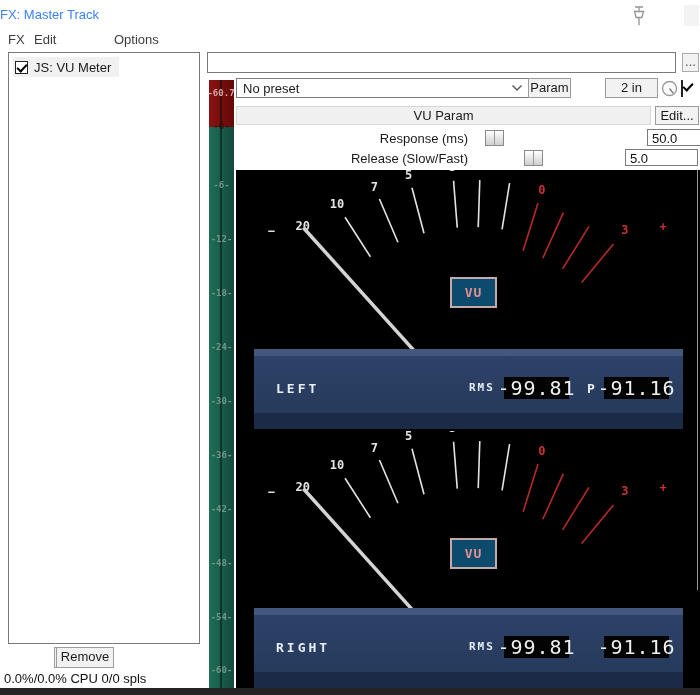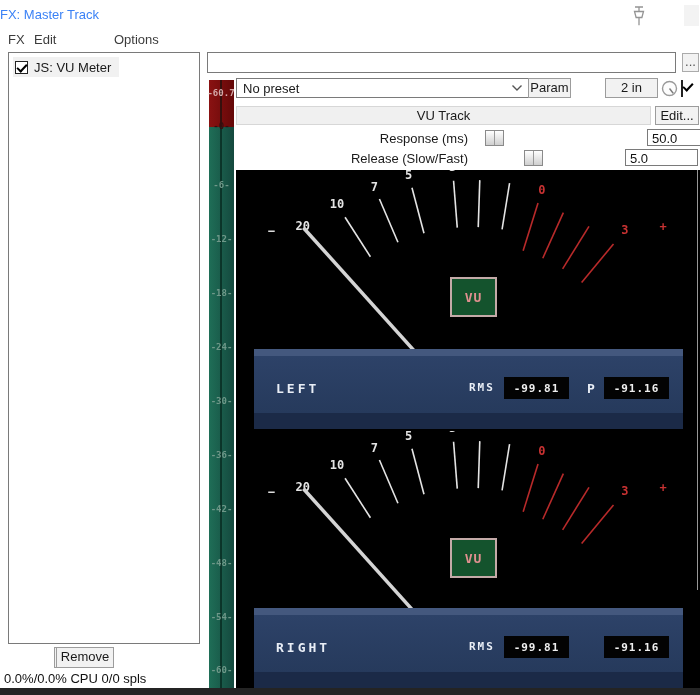--- a/index.html
+++ b/index.html
@@ -49,31 +49,31 @@
   .track-meter { left:207px; top:80px; width:28px; height:615px; background:#fff; }
   .tm-red { position:absolute; left:2px; top:0; width:25px; height:47px; background:linear-gradient(to right,#8a1212,#640808); }
   .tm-green { position:absolute; left:2px; top:47px; width:25px; height:561px; background:linear-gradient(to right,#1f6e57,#14493e); }
   .tm-centerline { position:absolute; left:13px; top:0; width:2px; height:608px; background:rgba(0,20,14,0.55); }
   .tm-label { position:absolute; left:2px; width:25px; text-align:center; font-family:"DejaVu Sans Mono",monospace; font-weight:bold; font-size:9px; color:#6f9889; }
   .tm-peak { position:absolute; left:0px; top:8px; width:28px; text-align:center; font-family:"DejaVu Sans Mono",monospace; font-weight:bold; font-size:9px; color:#d4a8a8; }
 
   
   .jsfx-ui { left:236px; top:170px; width:464px; height:525px; background:#000; overflow:hidden; }
   .meter-svg { position:absolute; left:0; width:464px; height:180px; }
-  .vu-badge { position:absolute; left:214px; width:47px; height:40px; background:#14532d; border:2px solid #c4aaa8; color:#e09090; font-family:"DejaVu Sans Mono",monospace; font-weight:bold; font-size:13px; letter-spacing:1px; display:flex; align-items:center; justify-content:center; }
+  .vu-badge { position:absolute; left:214px; width:47px; height:31px; background:#0c4a6e; border:2px solid #c4aaa8; color:#e09090; font-family:"DejaVu Sans Mono",monospace; font-weight:bold; font-size:13px; letter-spacing:1px; display:flex; align-items:center; justify-content:center; }
   .scroll-edge { position:absolute; left:461px; top:0; width:1px; height:420px; background:#c9c9c9; opacity:.75; }
 
   .ch-panel { position:absolute; left:18px; width:429px; height:80px; }
   .ch-top { position:absolute; left:0; top:0; width:100%; height:7px; background:#44587e; }
   .ch-body { position:absolute; left:0; top:7px; width:100%; height:57px; background:linear-gradient(to bottom,#2d4268,#263a5c); }
   .ch-bottom { position:absolute; left:0; top:64px; width:100%; height:16px; background:#1b2a47; }
   .ch-name { position:absolute; left:22px; top:32px; color:#e9eef6; font-family:"DejaVu Sans Mono",monospace; font-weight:bold; font-size:13px; letter-spacing:3px; }
   .rms-label { position:absolute; left:215px; top:32px; color:#e9eef6; font-family:"DejaVu Sans Mono",monospace; font-weight:bold; font-size:11px; letter-spacing:2px; }
   .p-label { position:absolute; left:333px; top:32px; color:#e9eef6; font-family:"DejaVu Sans Mono",monospace; font-weight:bold; font-size:13px; }
-  .val-box { position:absolute; top:28px; width:65px; height:22px; background:#030303; color:#efefef; font-family:"DejaVu Sans Mono",monospace; font-weight:bold; font-size:11px; display:flex; align-items:center; justify-content:center; letter-spacing:1px; }
+  .val-box { position:absolute; top:28px; width:65px; height:22px; background:#030303; color:#efefef; font-family:"DejaVu Sans Mono",monospace; font-weight:normal; font-size:20px; display:flex; align-items:center; justify-content:center; letter-spacing:1px; }
   .val-rms { left:250px; }
   .val-peak { left:350px; }
 
   svg text { font-family:"DejaVu Sans Mono",monospace; font-weight:bold; }
 </style>
 </head>
 <body>
 
 <div class="window">
 
@@ -114,21 +114,21 @@
   <div class="abs btn param-btn">Param</div>
   <div class="abs btn io-btn">2 in</div>
   <div class="abs wet-knob">
     <svg width="17" height="17" viewBox="0 0 17 17">
       <circle cx="8.5" cy="8.5" r="7" fill="#fdfdfd" stroke="#9a9a9a" stroke-width="1.4"></circle>
       <line x1="8.5" y1="8.5" x2="12.2" y2="13.2" stroke="#7a7a7a" stroke-width="1.4"></line>
     </svg>
   </div>
   <span class="abs checkbox checked wet-checkbox"></span>
 
-  <div class="abs fx-header">VU Track</div>
+  <div class="abs fx-header">VU Param</div>
   <div class="abs btn edit-btn">Edit...</div>
 
   <div class="abs param-label" style="left:236px; top:131px;">Response (ms)</div>
   <div class="abs slider-handle" style="left:485px; top:130px;"></div>
   <div class="abs param-value" style="left:647px; top:129px;">50.0</div>
 
   <div class="abs param-label" style="left:236px; top:151px;">Release (Slow/Fast)</div>
   <div class="abs slider-handle" style="left:524px; top:150px;"></div>
   <div class="abs param-value" style="left:625px; top:149px;">5.0</div>
 

